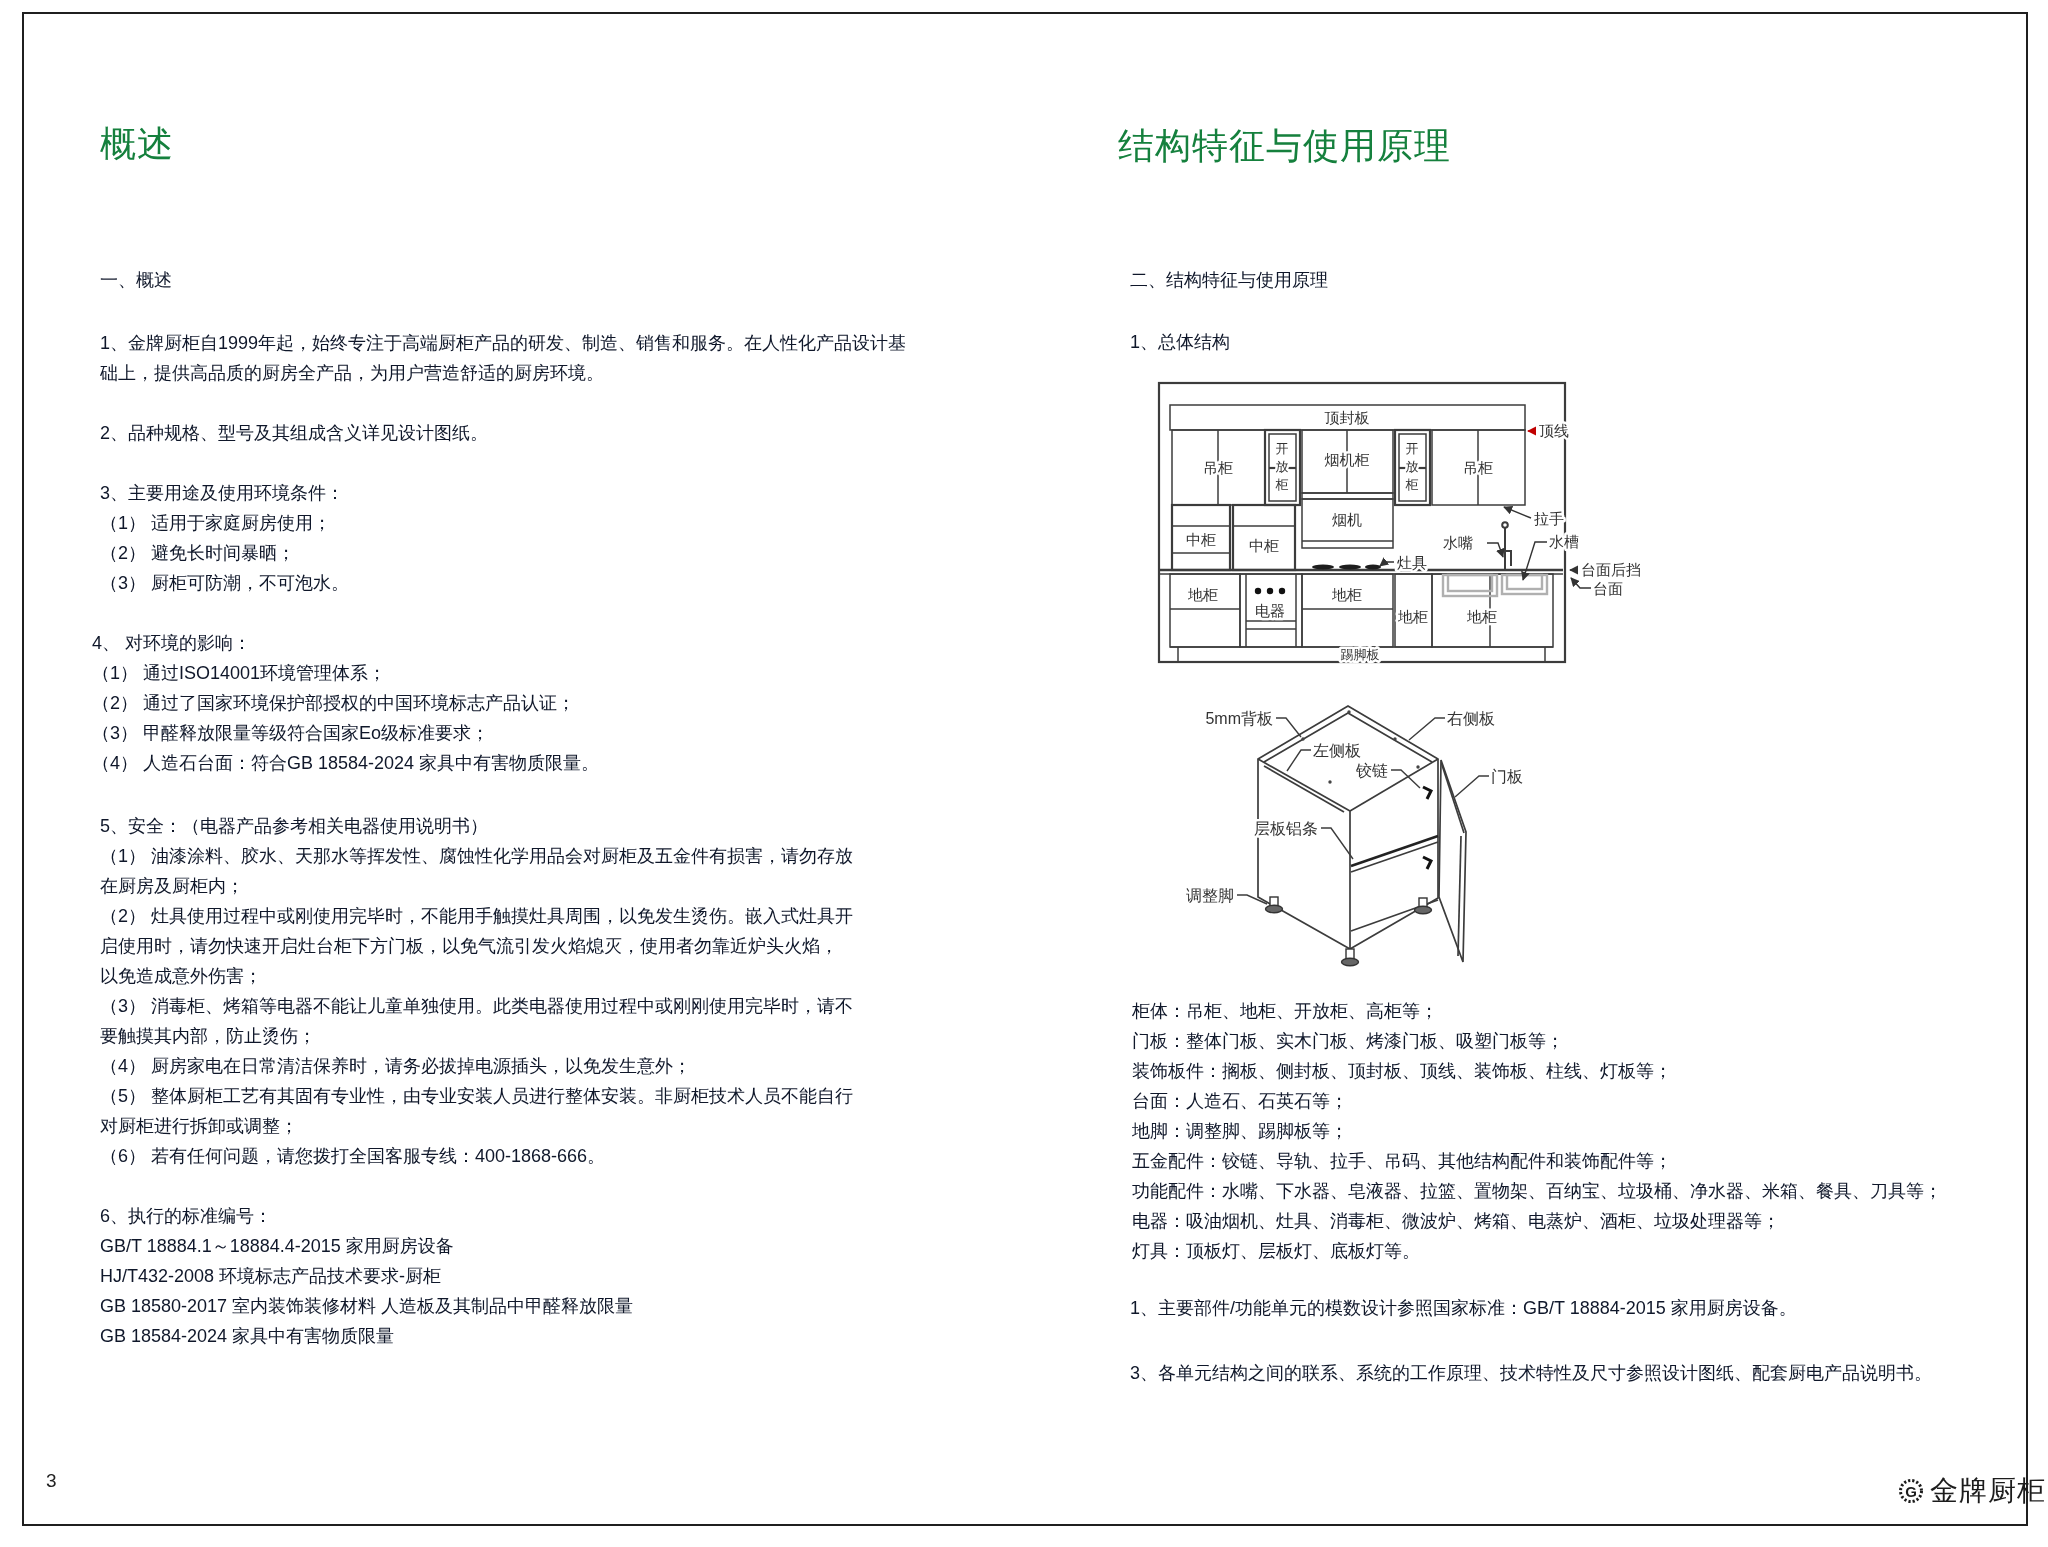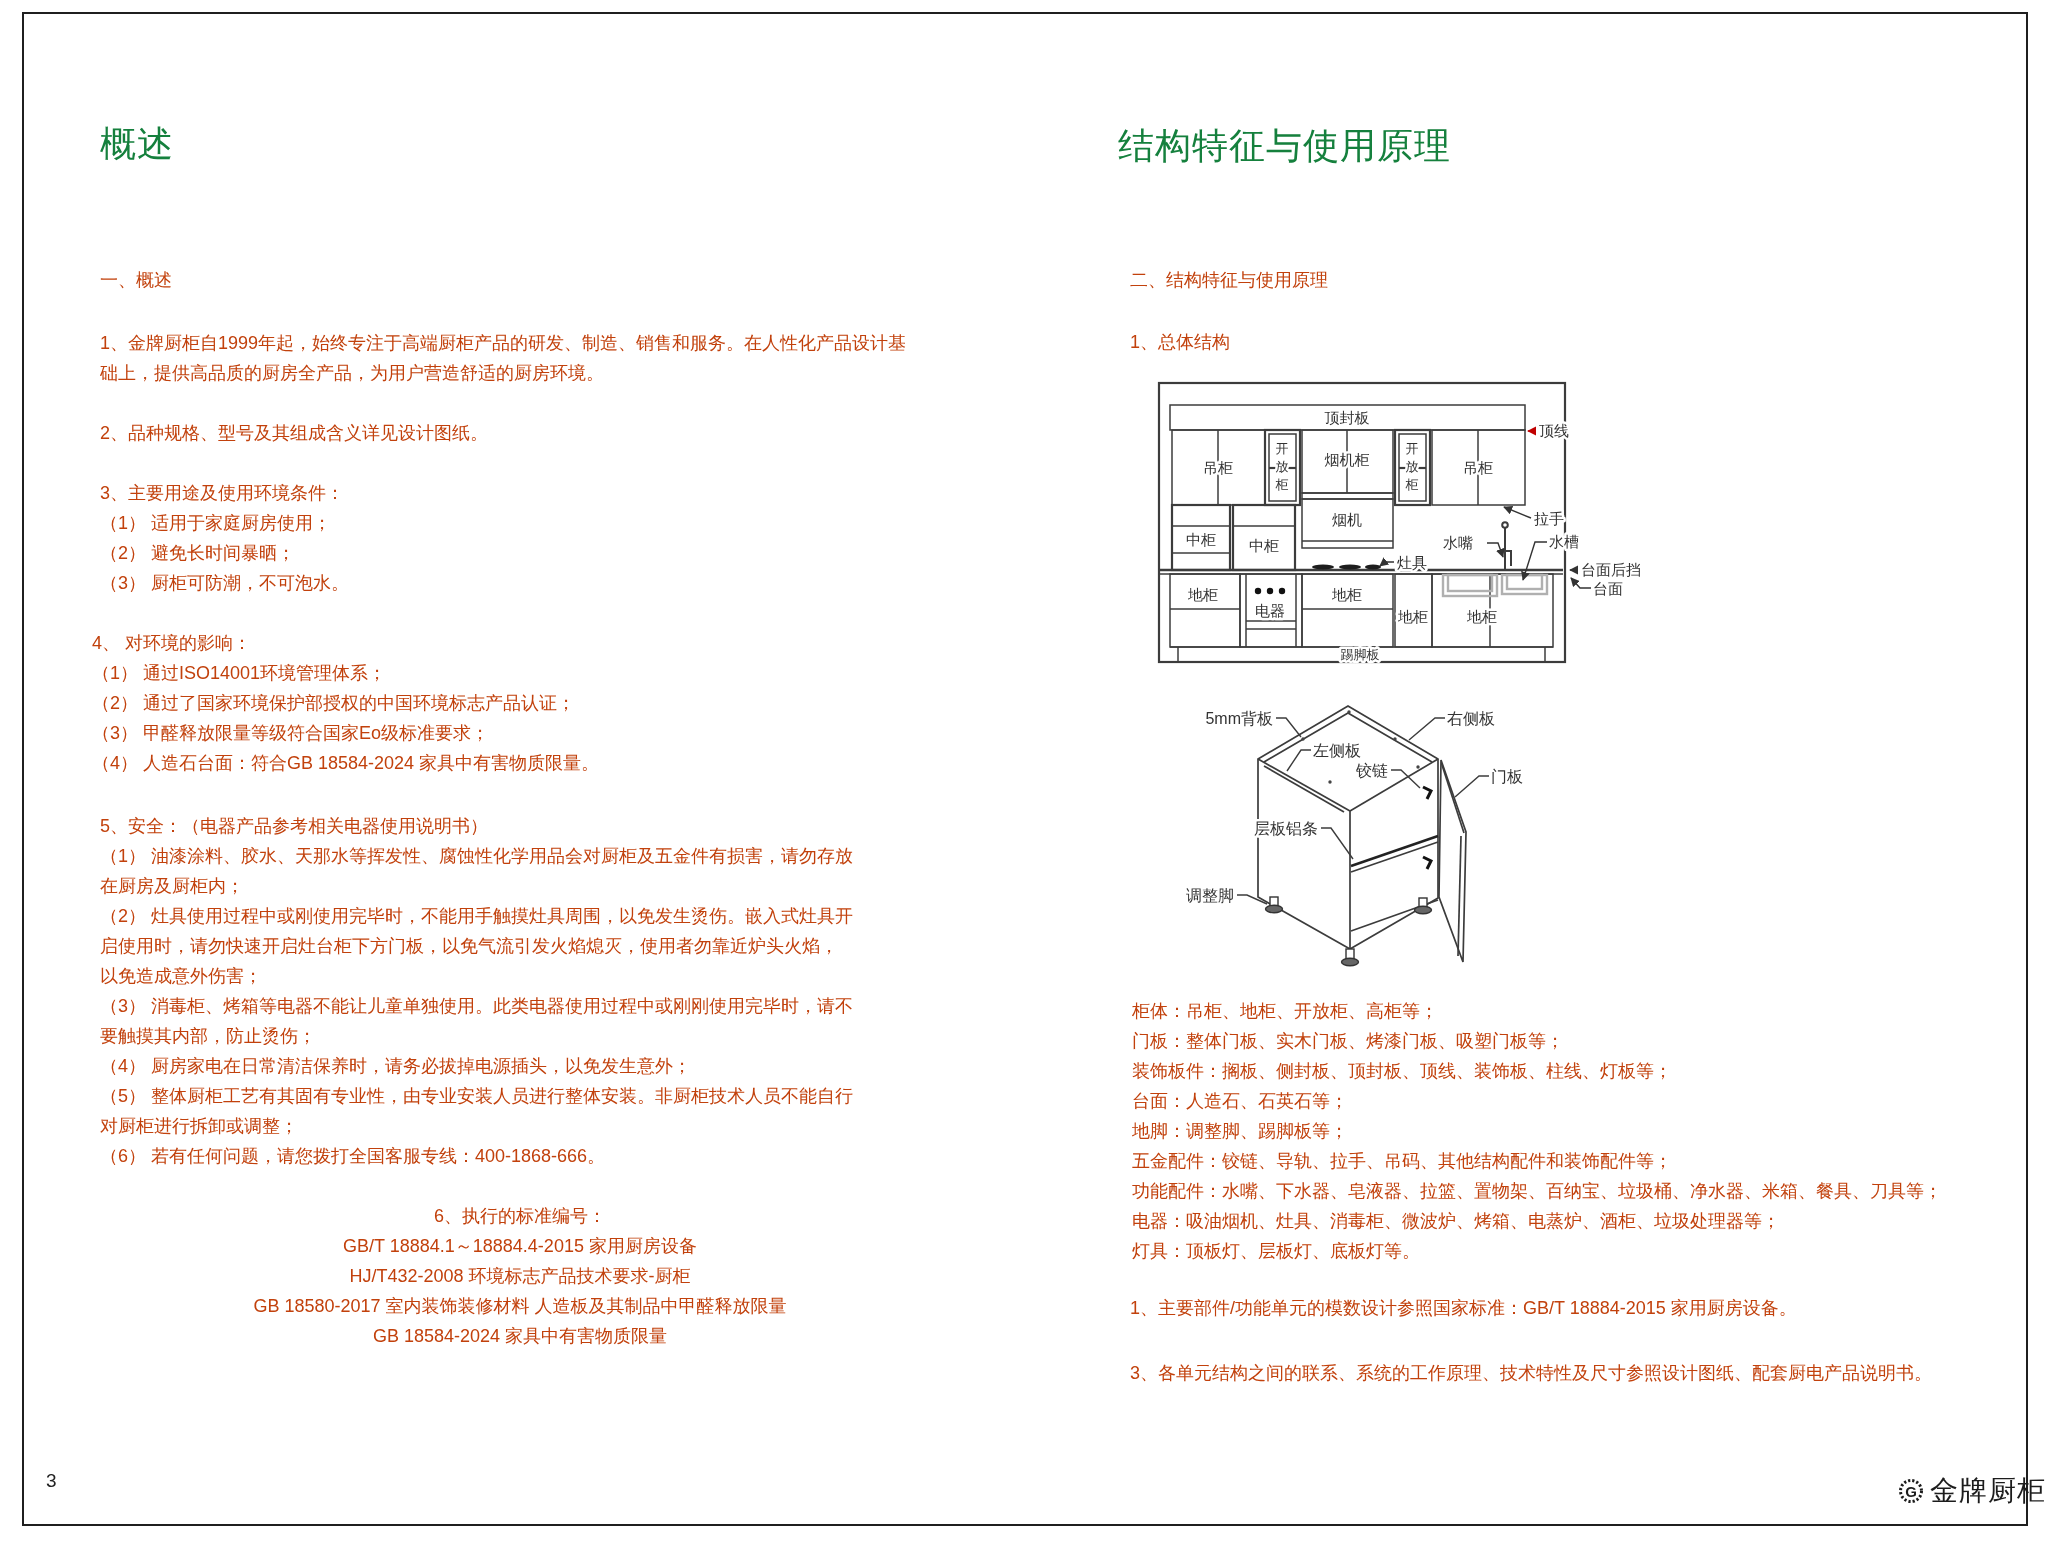--- a/index.html
+++ b/index.html
@@ -9,21 +9,21 @@
     overflow:hidden;
   }
   .page-border{
     position:absolute;left:22px;top:12px;width:2002px;height:1510px;
     border:2px solid #1f1f1f;pointer-events:none;
   }
   .big-title{
     position:absolute;font-size:36px;color:#15803d;letter-spacing:1px;white-space:nowrap;
   }
   .para{
-    position:absolute;font-size:18px;line-height:30px;color:#c2410c;
+    position:absolute;font-size:18px;line-height:30px;color:#0f172a;
     white-space:pre-line;width:840px;
   }
   .heading{font-size:18px;}
   .footer-num{position:absolute;font-size:19px;color:#222;}
   .brand{
     position:absolute;display:flex;align-items:center;gap:6px;color:#1c1c1c;
   }
   .brand-text{font-size:28px;font-weight:normal;letter-spacing:1px;}
   svg{position:absolute;}
   .dlabel{
@@ -56,21 +56,21 @@
 在厨房及厨柜内；
 （2） 灶具使用过程中或刚使用完毕时，不能用手触摸灶具周围，以免发生烫伤。嵌入式灶具开
 启使用时，请勿快速开启灶台柜下方门板，以免气流引发火焰熄灭，使用者勿靠近炉头火焰，
 以免造成意外伤害；
 （3） 消毒柜、烤箱等电器不能让儿童单独使用。此类电器使用过程中或刚刚使用完毕时，请不
 要触摸其内部，防止烫伤；
 （4） 厨房家电在日常清洁保养时，请务必拔掉电源插头，以免发生意外；
 （5） 整体厨柜工艺有其固有专业性，由专业安装人员进行整体安装。非厨柜技术人员不能自行
 对厨柜进行拆卸或调整；
 （6） 若有任何问题，请您拨打全国客服专线：400-1868-666。</div>
-<div class="para" style="left:100px;top:1201px;text-align:center;">6、执行的标准编号：
+<div class="para" style="left:100px;top:1201px;">6、执行的标准编号：
 GB/T 18884.1～18884.4-2015 家用厨房设备
 HJ/T432-2008 环境标志产品技术要求-厨柜
 GB 18580-2017 室内装饰装修材料 人造板及其制品中甲醛释放限量
 GB 18584-2024 家具中有害物质限量</div>
 
 <div class="big-title" style="left:1118px;top:122px;">结构特征与使用原理</div>
 <div class="para heading" style="left:1130px;top:265px;">二、结构特征与使用原理</div>
 <div class="para" style="left:1130px;top:327px;">1、总体结构</div>
 
 <svg style="left:1130px;top:375px;" width="550" height="300" viewBox="0 0 550 300">

